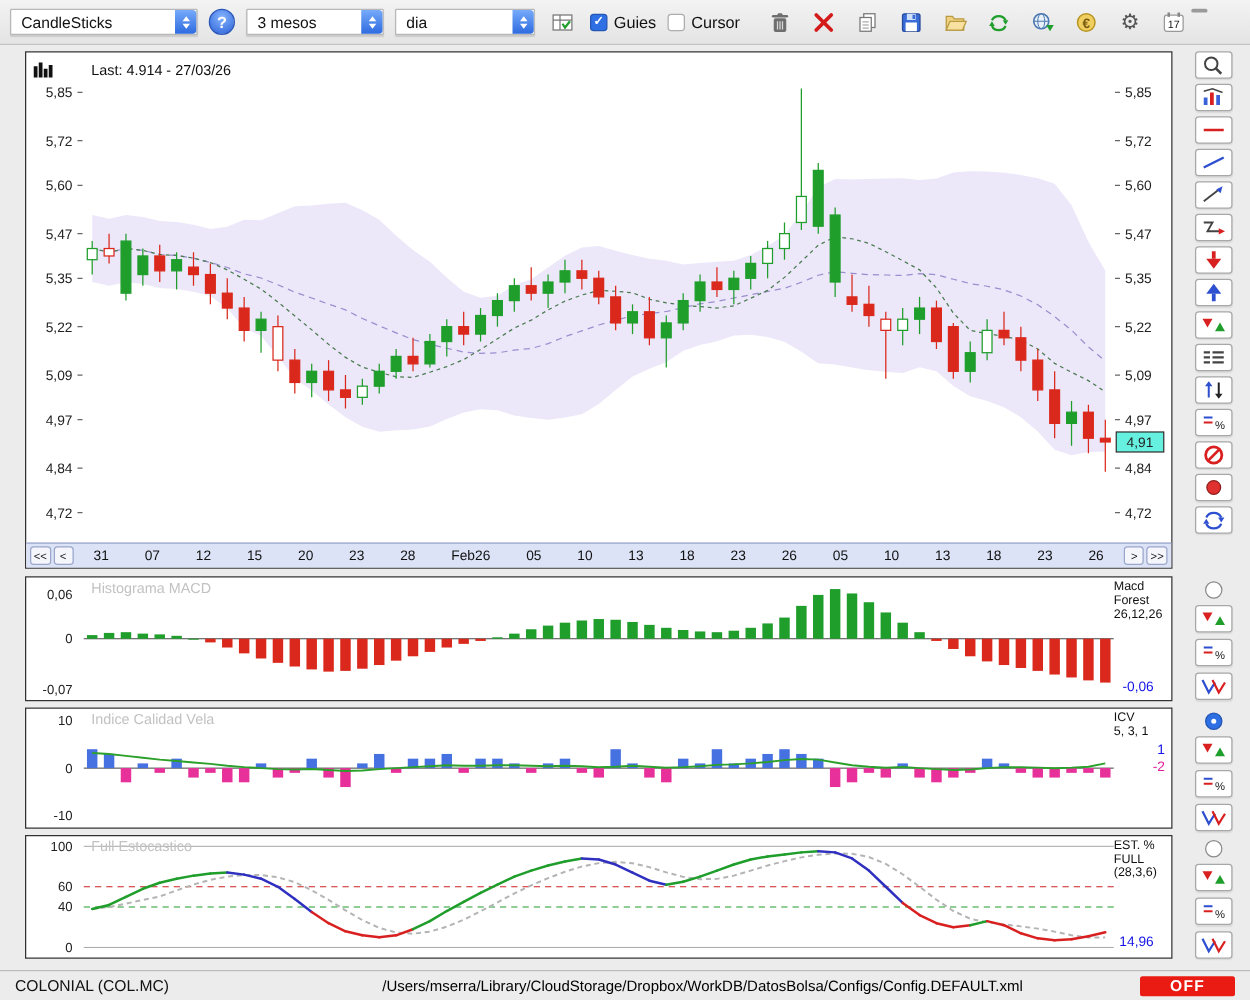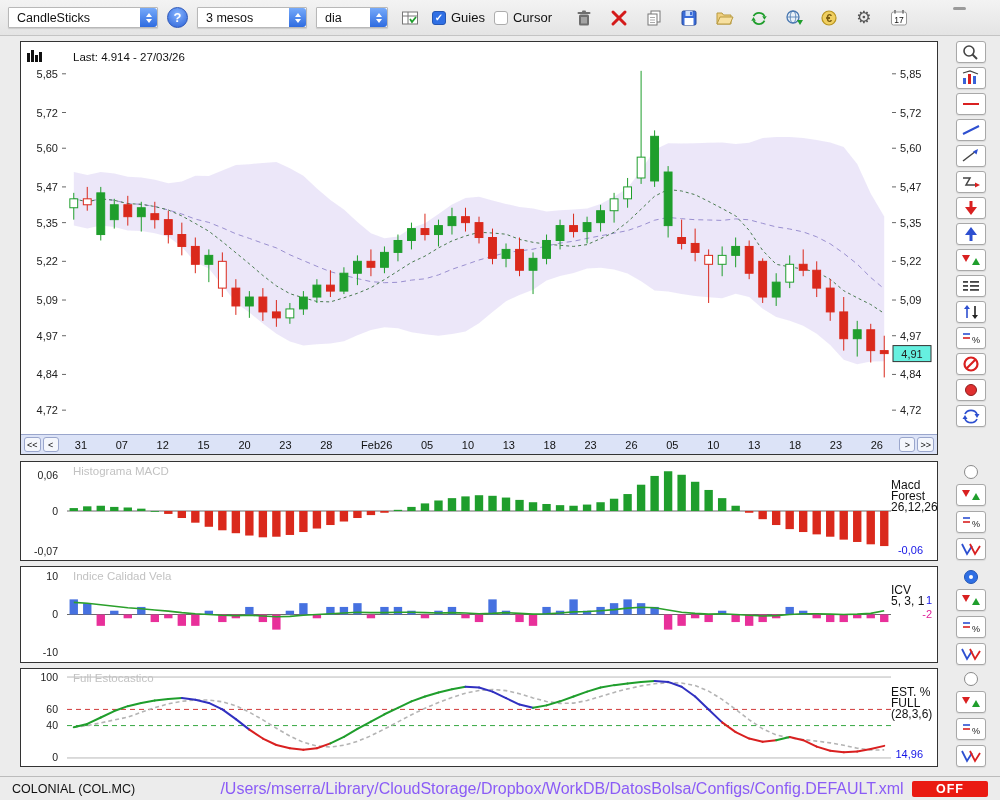--- a/index.html
+++ b/index.html
@@ -26,42 +26,42 @@
   .glyph-gear{font-size:17px;color:#555}
   .overflow-dash{position:absolute;right:34px;top:7px;width:13px;height:3px;border-radius:2px;background:#9a9a9a}
   .content{position:relative;height:740px}
   .charts{position:absolute;left:20px;top:5px;width:918px}
   .panel{background:#fff;border:1px solid #333;box-sizing:border-box;position:relative}
   .main-panel{height:414px}
   svg.plot{display:block}
   .mini-icon{position:absolute;left:5px;top:7px}
   .last-label{position:absolute;left:52px;top:9px;font-size:11.5px}
   .ptitle{position:absolute;left:52px;top:3px;font-size:11.5px;color:#c2c2c2}
-  .pname{position:absolute;right:2px;top:18px;width:44px;font-size:12px;line-height:11px}
+  .pname{position:absolute;right:2px;top:2px;width:44px;font-size:10px;line-height:11px}
   .pvalue{position:absolute;right:14px;font-size:11px;color:#1414e6}
   .pvals{position:absolute;right:5px;top:26px;text-align:right;font-size:11px;line-height:14px}
   .pvals .blue{color:#1414e6}
   .pvals .mag{color:#e0209a}
   .datebar{height:20px;box-sizing:border-box;background:#dce3f7;border-top:1px solid #9aa6cc;display:flex;
       align-items:center;padding:0 3px;gap:2px;font-size:11px}
   .navbtn{min-width:16px;height:15px;background:#f4f6fc;border:1px solid #9aa6cc;border-radius:3px;
       font-size:9px;display:flex;align-items:center;justify-content:center;padding:0 2px;box-sizing:border-box}
   .dlabels{flex:1;display:flex;justify-content:space-around}
   .sidebar{position:absolute;right:0;top:0;width:58px;height:100%}
   .stack{position:absolute;top:5px;left:0;right:0;display:flex;flex-direction:column;align-items:center;gap:4px}
   .sbtn{width:30px;height:22px;background:#fff;border:1px solid #a8a8a8;border-radius:3px;display:flex;
       align-items:center;justify-content:center;box-shadow:0 1px 1px rgba(0,0,0,.08);box-sizing:border-box}
   .pgroup{position:absolute;left:0;right:0;display:flex;flex-direction:column;align-items:center;gap:5px}
   .radio{width:14px;height:14px;border-radius:50%;background:#fff;border:1px solid #8a8a8a;box-sizing:border-box}
   .radio.sel{background:#2f6fe4;border-color:#2456b4;position:relative}
   .radio.sel::after{content:"";position:absolute;left:4px;top:4px;width:4px;height:4px;border-radius:50%;background:#fff}
   .statusbar{height:24px;box-sizing:border-box;border-top:1px solid #bcbcbc;display:flex;align-items:center;
       padding:8px 12px;background:#ececec}
   .sym{width:200px;font-size:12.5px}
-  .cfgpath{flex:1;text-align:center;color:#8b5cf6;font-size:16px;white-space:nowrap}
+  .cfgpath{flex:1;text-align:center;color:#000000;font-size:12px;white-space:nowrap}
   .off{background:#ea1b12;color:#ffffff;font-weight:bold;padding:1px 24px;border-radius:2px;font-size:12.5px;letter-spacing:1px}
   .tick{font-size:11px;fill:#222;font-family:"Liberation Sans",sans-serif}
   .tick.sm{font-size:10.5px}
 </style>
 </head>
 <body>
 
 <div class="app">
 
   <div class="toolbar">
@@ -73,21 +73,21 @@
         </span>
     </div>
     <div class="help">?</div>
     <div class="popup" style="width:110px">
       <span class="txt">3 mesos</span>
       <span class="step">
           <i class="tri-up"></i>
           <i class="tri-down"></i>
         </span>
     </div>
-    <div class="popup" style="width:72px">
+    <div class="popup" style="width:112px">
       <span class="txt">dia</span>
       <span class="step">
           <i class="tri-up"></i>
           <i class="tri-down"></i>
         </span>
     </div>
     <div class="tbtn">
       <svg width="20" height="18" viewBox="0 0 20 18">
         <rect x="2.5" y="3" width="15" height="12" fill="#fff" stroke="#777"></rect>
         <line x1="2.5" y1="7" x2="17.5" y2="7" stroke="#777"></line>

